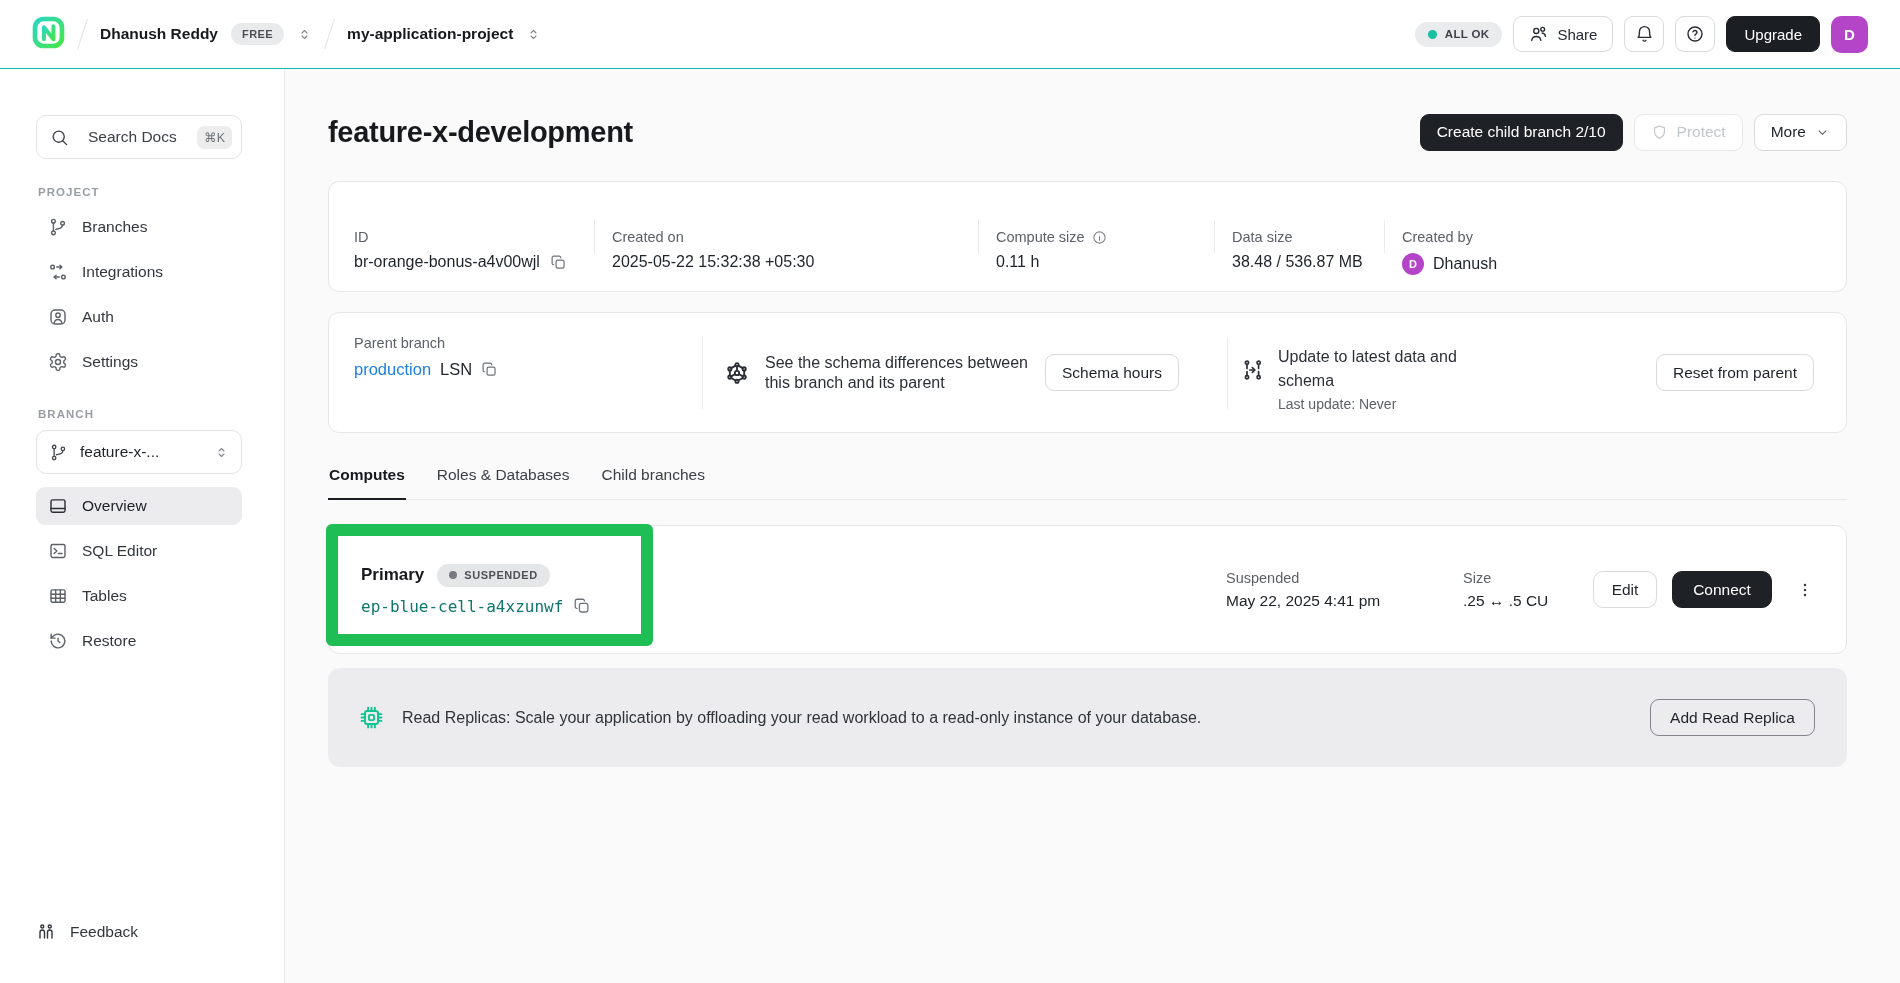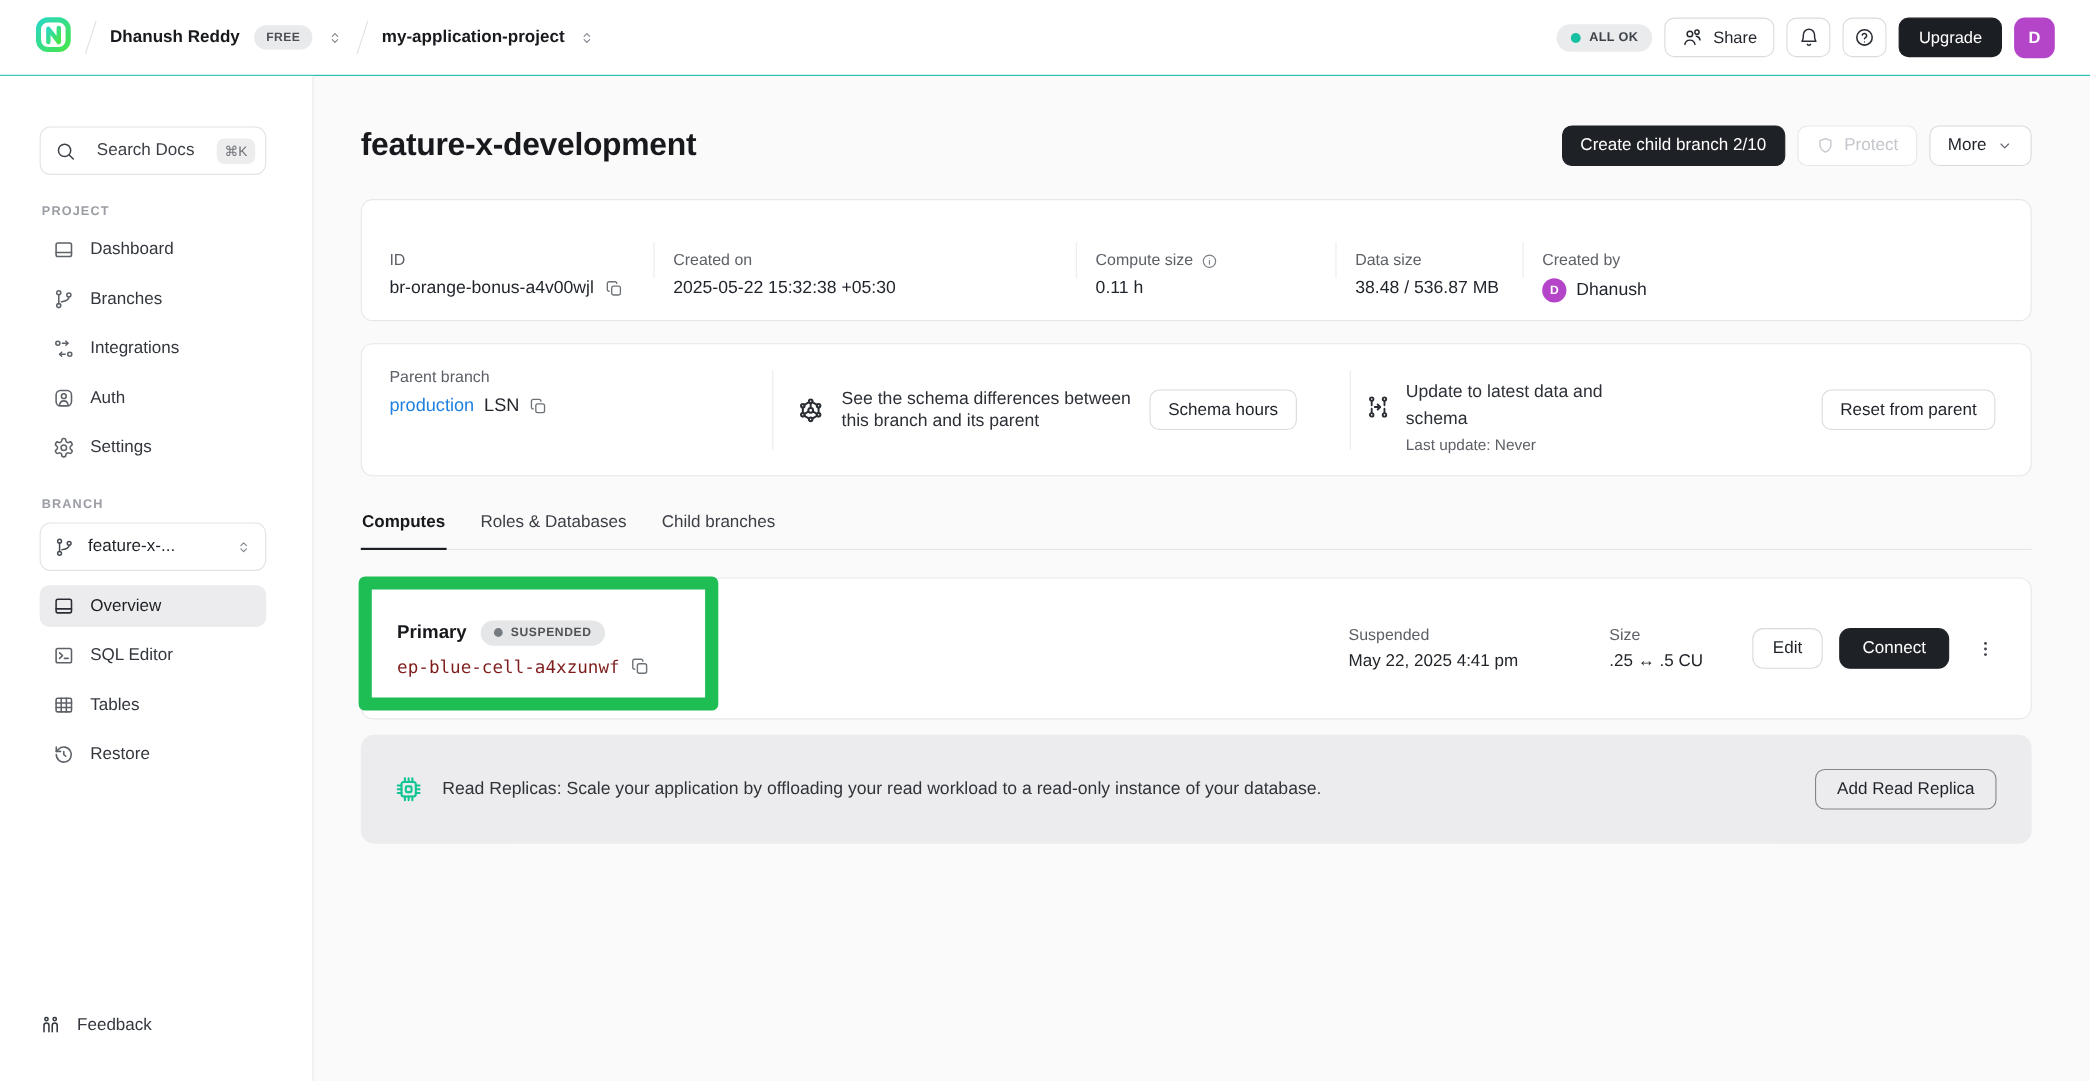--- a/index.html
+++ b/index.html
@@ -145,21 +145,21 @@
   .compute-left { margin-left:32px; }
   .compute-name-row { display:flex; align-items:center; gap:13px; }
   .compute-name { font-size:17px; font-weight:600; color:#17191d; }
   .badge-suspended {
     display:flex; align-items:center; gap:7px; background:#e5e6e7; border-radius:12px;
     height:23px; padding:0 12px; font-size:11px; font-weight:700; letter-spacing:.05em; color:#4e5257;
   }
   .dot-gray { width:8px; height:8px; border-radius:50%; background:#767b81; }
   .endpoint-row {
     margin-top:10px; display:flex; align-items:center; gap:10px;
-    font-family:"DejaVu Sans Mono","Liberation Mono",monospace; font-size:16px; color:#7f1d1d;
+    font-family:"DejaVu Sans Mono","Liberation Mono",monospace; font-size:16px; color:#0f766e;
   }
   .compute-right { position:absolute; right:32px; top:50%; transform:translateY(-50%); display:flex; align-items:center; }
   .meta { }
   .meta-suspended { width:237px; }
   .meta-size { width:130px; }
   .meta .m-label { font-size:14.5px; color:#5d6167; }
   .meta .m-value { font-size:15.5px; color:#212529; margin-top:6px; }
   .btn-edit { width:64px; justify-content:center; margin-right:15px; border-radius:10px; }
   .btn-connect { width:100px; justify-content:center; margin-right:24px; border-radius:10px; }
   .kebab { width:18px; color:#3c4046; cursor:pointer; display:flex; justify-content:center; }
@@ -265,29 +265,20 @@
         </span>
         <span class="lbl">Search Docs</span>
         <span class="kbd">⌘K</span>
       </div>
 
       <div class="side-label">PROJECT</div>
 
       <div class="nav-item">
         <span class="nico">
           <svg class="ic" width="20" height="20" viewBox="0 0 24 24" stroke-width="1.6">
-              <rect x="3.6" y="4.6" width="16.8" height="14.8" rx="2"></rect>
-              <path d="M3.6 15h16.8"></path>
-            </svg>
-        </span>
-        <span>Dashboard</span>
-      </div>
-      <div class="nav-item">
-        <span class="nico">
-          <svg class="ic" width="20" height="20" viewBox="0 0 24 24" stroke-width="1.6">
               <circle cx="6.5" cy="5" r="2.2"></circle>
               <circle cx="6.5" cy="19" r="2.2"></circle>
               <circle cx="17.5" cy="7.5" r="2.2"></circle>
               <path d="M6.5 7.2v9.6"></path>
               <path d="M17.5 9.7c0 4.2-4.5 4.6-8.2 5.1"></path>
             </svg>
         </span>
         <span>Branches</span>
       </div>
       <div class="nav-item">

